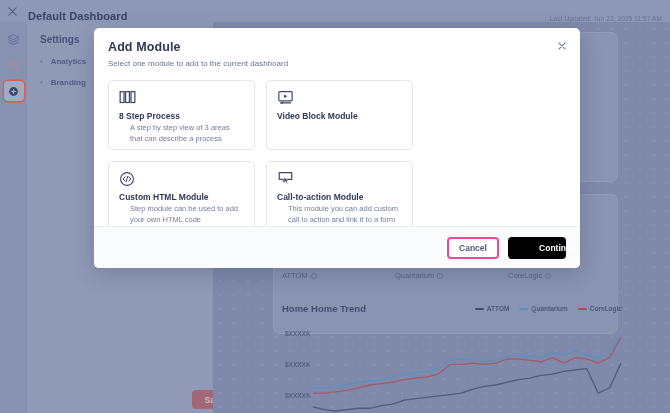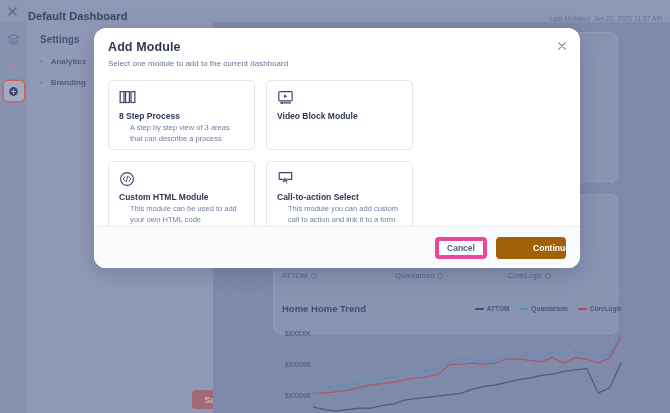--- a/index.html
+++ b/index.html
@@ -127,21 +127,21 @@
   .yaxis { position:absolute; left:285px; top:330px; display:flex; flex-direction:column; gap:24px; }
   .ylab { font-size: 6.5px; color: #5d6789; font-weight: 600; }
   .chart-svg { position: absolute; left: 312px; top: 325px; }
 
   
   .dim { position: absolute; inset: 0; background: rgba(60,70,105,0.18); }
 
   
   .modal {
     position: absolute; left: 94px; top: 28px; width: 486px; height: 240px;
-    background: #ffffff; border-radius: 12px;
+    background: #ffffff; border-radius: 5px;
     box-shadow: 0 6px 22px rgba(30,38,66,0.22);
     overflow: hidden;
   }
   .modal-head { padding: 12px 14px 0 14px; position: relative; }
   .modal-title { font-size: 12.5px; font-weight: 700; color: #2f3857; letter-spacing:.1px; }
   .modal-sub { font-size: 8px; color: #68729a; margin-top: 5px; }
   .modal-close {
     position: absolute; right: 10px; top: 10px; width: 16px; height: 16px;
     display: flex; align-items: center; justify-content: center;
     color: #6e789f; font-size: 10px; border-radius: 3px; background: #fff;
@@ -158,27 +158,27 @@
   .card-title { font-size: 8.5px; font-weight: 700; color: #2f3857; margin-top: 1px; }
   .card-desc { font-size: 7.5px; color: #737da5; line-height: 1.45; margin-top: 2px; margin-left: 11px; }
 
   .modal-foot {
     position: absolute; left: 0; right: 0; bottom: 0; height: 42px;
     background: #fafbfc; border-top: 1px solid #eceef4;
     display: flex; align-items: center; justify-content: flex-end;
     gap: 9px; padding-right: 14px;
   }
   .btn-cancel {
-    width: 52px; height: 22px; border: 4px solid #ec4899; border-radius: 4px;
+    width: 52px; height: 22px; border: 2px solid #ec4899; border-radius: 4px;
     background: #fff; color: #515b80; font-size: 8.5px; font-weight: 600;
     display: flex; align-items: center; justify-content: center;
   }
   .btn-continue {
-    width: 70px; height: 22px; border-radius: 4px;
-    background: #a16207; color: #fff; font-size: 8.5px; font-weight: 600;
+    width: 58px; height: 22px; border-radius: 4px;
+    background: #000000; color: #fff; font-size: 8.5px; font-weight: 600;
     display: flex; align-items: center; justify-content: center; padding-left: 41px;
   }
 </style>
 </head>
 <body>
 
 <div id="app">
 
   <div class="bg-layer">
 
@@ -362,31 +362,31 @@
       </div>
 
       <div class="card">
         <div class="card-icon">
           <svg width="16" height="16" viewBox="0 0 20 20" fill="none" stroke="#3d4769" stroke-width="1.4">
             <circle cx="10" cy="10" r="8"></circle>
             <path d="M7.6 7.2 L5.2 10 L7.6 12.8 M12.4 7.2 L14.8 10 L12.4 12.8 M11 6.6 L9 13.4" stroke-width="1.2" stroke-linecap="round" stroke-linejoin="round"></path>
           </svg>
         </div>
         <div class="card-title">Custom HTML Module</div>
-        <div class="card-desc">This module can be used to add your own HTML code</div>
+        <div class="card-desc">Step module can be used to add your own HTML code</div>
       </div>
 
       <div class="card">
         <div class="card-icon">
           <svg width="17" height="15" viewBox="0 0 20 18" fill="none" stroke="#3d4769" stroke-width="1.4" stroke-linejoin="round">
             <path d="M2.5 2 H17.5 V10 H10.5 L7.5 13 V10 H2.5 Z"></path>
             <path d="M8.2 7.3 L8.2 14.6 L10.1 12.6 L11.4 15.3 L12.8 14.6 L11.5 12 L14 11.8 Z" fill="#3d4769" stroke="#fff" stroke-width="0.7"></path>
           </svg>
         </div>
-        <div class="card-title">Call-to-action Select</div>
+        <div class="card-title">Call-to-action Module</div>
         <div class="card-desc">This module you can add custom call to action and link it to a form or external link</div>
       </div>
 
       <div class="card">
         <div class="card-icon">
           <svg width="17" height="15" viewBox="0 0 20 18" fill="none" stroke="#3d4769" stroke-width="1.4" stroke-linejoin="round">
             <path d="M2.5 2 H17.5 V15 H2.5 Z"></path>
             <circle cx="7.3" cy="7" r="2.3"></circle>
             <path d="M11.5 9.5 H17 V15 H11.5 Z" fill="#3d4769" stroke="none"></path>
             <path d="M11.8 9.6 H16.7 M14.2 9.6 V14.6" stroke="#fff" stroke-width="0.8"></path>

